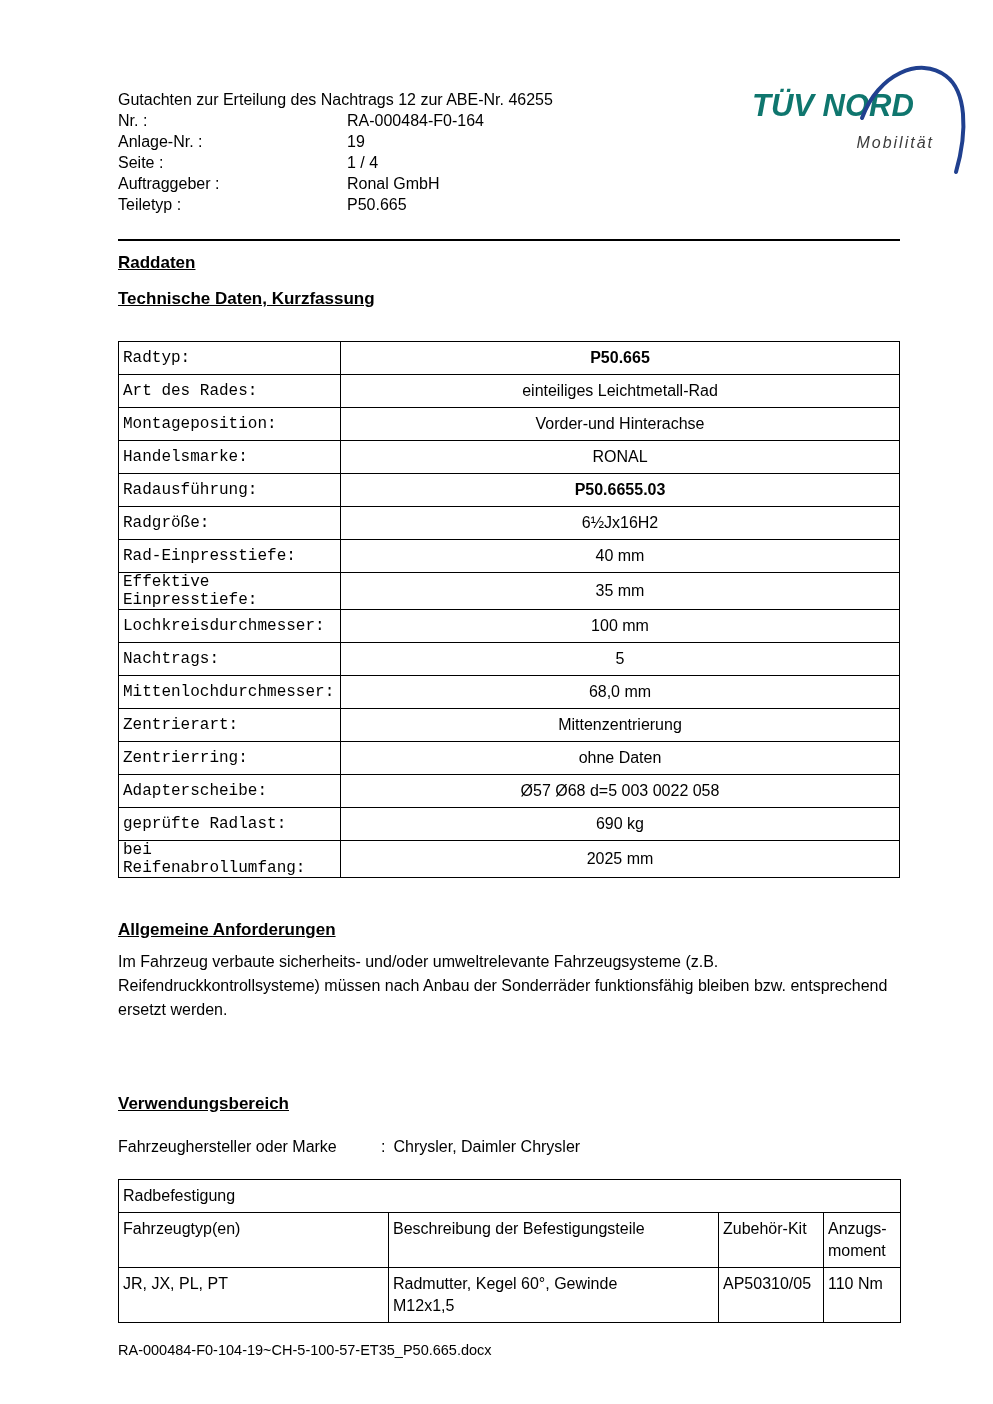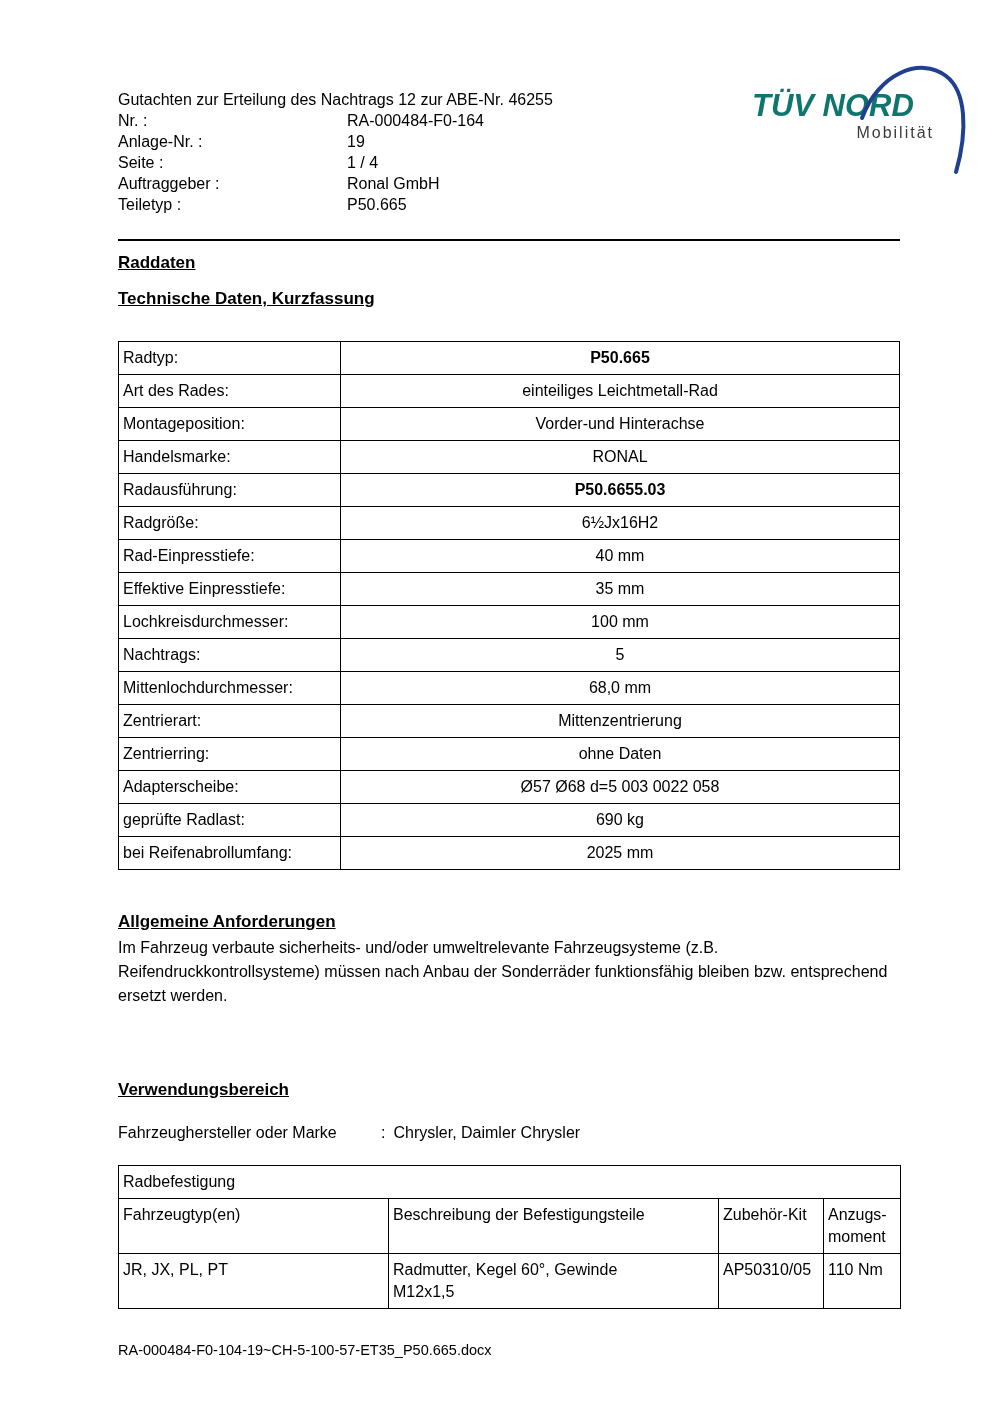--- a/index.html
+++ b/index.html
@@ -10,40 +10,40 @@
 
   
   .doc-title { padding-top:82px; line-height:21px; }
   .hgrid { line-height:21px; }
   .hrow .hlabel { display:inline-block; width:229px; }
   .divider { border:none; border-top:2px solid #000; margin-top:24px; width:782px; }
 
   
   .logo-box { position:absolute; left:752px; top:88px; width:200px; height:90px; }
   .brand { font-size:31px; font-weight:700; font-style:italic; color:#0f766e; letter-spacing:0px; white-space:nowrap; }
-  .brand-sub { font-size:16px; color:#3c3c3c; letter-spacing:2px; text-align:right; margin-top:0; padding-right:18px; }
+  .brand-sub { font-style:italic; font-size:16px; color:#3c3c3c; letter-spacing:2px; text-align:right; margin-top:10px; padding-right:18px; }
   .swoosh { position:absolute; right:-32px; top:-42px; }
 
   
   .sec-h { font-weight:bold; text-decoration:underline; font-size:17px; line-height:20px; }
   .h-tech { margin-top:16px; }
   .h-raddaten { margin-top:12px; }
   .h-allgemein { margin-top:42px; }
   .h-verwendung { margin-top:72px; }
 
   
   table { border-collapse:collapse; }
   .raddaten { width:782px; margin-top:32px; table-layout:fixed; }
   .raddaten td { border:1px solid #000; height:33px; font-size:16px; }
-  .raddaten .lbl { width:222px; text-align:left; padding-left:4px; }
+  .raddaten .lbl { width:222px; text-align:left; padding-left:4px;font-family:Liberation Mono, monospace; }
   .raddaten .val { text-align:center; }
   .raddaten .bold { font-weight:bold; }
 
   
-  .para { margin-top:4px; line-height:24px; width:790px; }
+  .para { margin-top:10px; line-height:24px; width:790px; }
 
   
   .vline { margin-top:22px; line-height:21px; }
   .vline .vlabel { display:inline-block; width:263px; }
   .vline .vvalue { margin-left:8px; }
 
   
   .befestigung { width:782px; margin-top:22px; table-layout:fixed; }
   .befestigung td { border:1px solid #000; padding:5px 4px; vertical-align:top; white-space:pre-line; font-size:16px; line-height:22px; }
   .befestigung .btitle { height:24px; }

